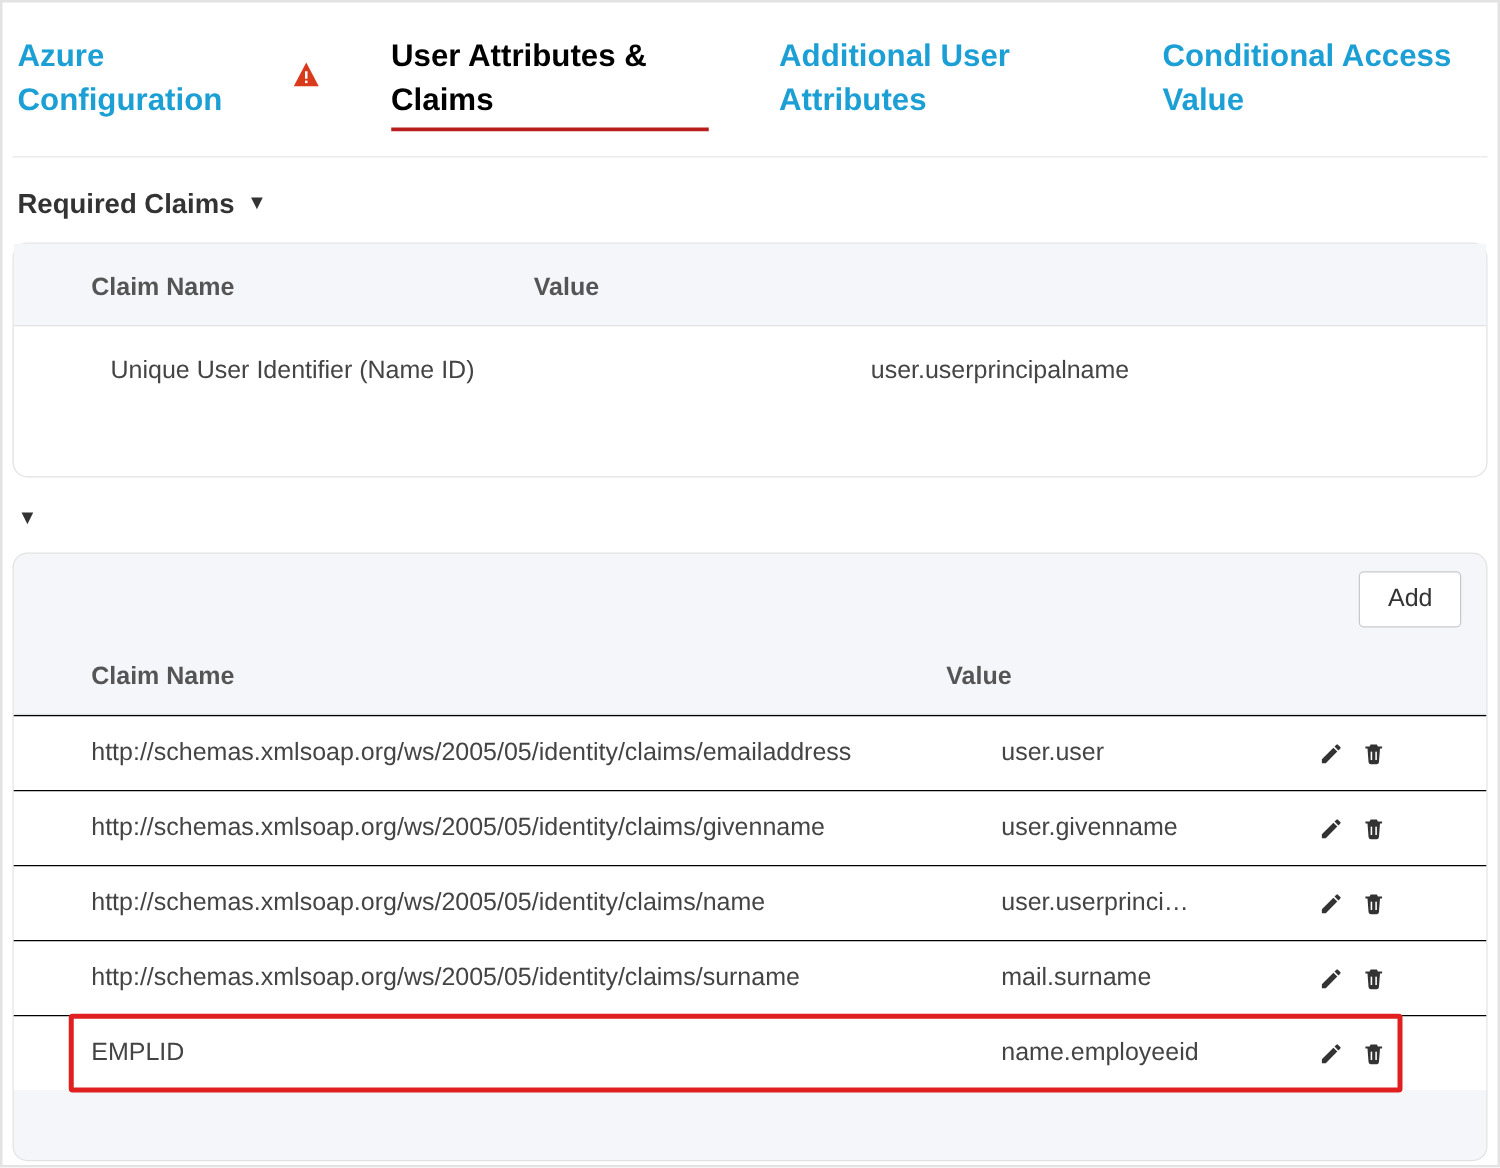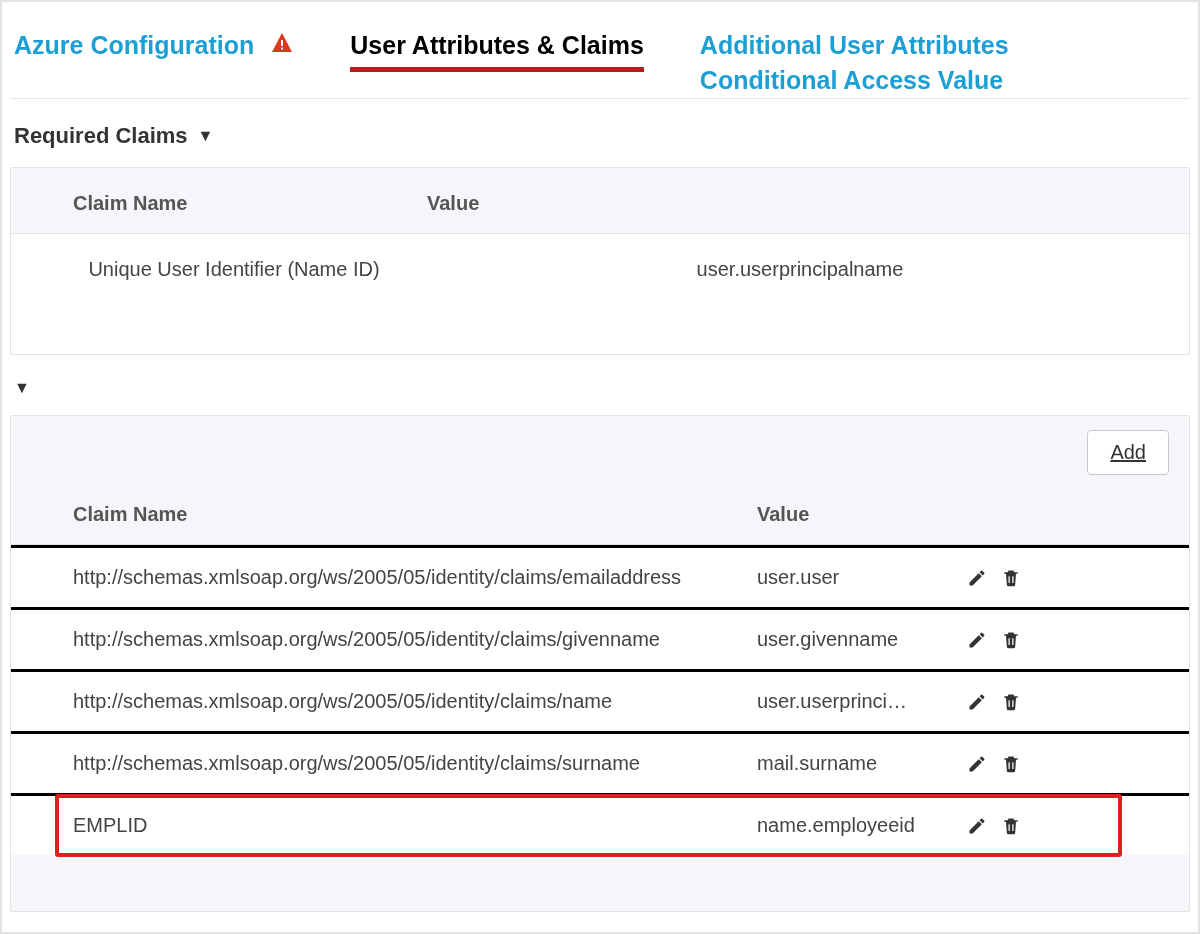--- a/index.html
+++ b/index.html
@@ -12,63 +12,63 @@
   .frame {
     width: 1200px;
     height: 934px;
     border: 2px solid #e3e3e3;
     padding: 0 8px;
   }
   .tabs {
     display: flex;
     align-items: flex-start;
     gap: 56px;
-    padding: 26px 0 0 4px;
+    padding: 26px 0 20px 4px;
     border-bottom: 1px solid #e7e7e7;
   }
   .tab {
     font-size: 25px;
     font-weight: 700;
     color: #1c9fd5;
     cursor: pointer;
     line-height: 1.4;
   }
   .tab.active {
     color: #000;
   }
   .tab.active .tab-text {
     display: inline-block;
-    border-bottom: 5px solid #b91c1c;
+    border-bottom: 3px solid #b91c1c;
     padding-bottom: 4px;
   }
   .tab-group { display:flex; align-items:center; gap:16px; }
   .warn {
     color: #d93a1c;
     font-size: 24px;
   }
-  .stacked { display: flex; flex-direction: column; }
+  .stacked { display: flex; flex-direction: row; gap: 42px; }
 
   .section-title {
     display: flex;
     align-items: center;
     gap: 10px;
     font-size: 22px;
     font-weight: 700;
     color: #333;
     margin: 24px 0 18px 4px;
     cursor: pointer;
   }
   .caret {
     font-size: 16px;
     color: #333;
   }
 
   .panel {
     border: 1px solid #e2e2e2;
-    border-radius: 2px;
+    border-radius: 12px;
     background: #fff;
     margin-bottom: 8px;
   }
 
   .table-header {
     display: flex;
     background: #f4f6f9;
     border-bottom: 1px solid #e2e2e2;
     color: #555;
     font-weight: 700;
@@ -91,31 +91,31 @@
   .panel.add { background:#f4f6f9; border:1px solid #e2e2e2; padding-bottom:56px;}
   .toolbar { display:flex; justify-content:flex-end; padding:14px 20px 10px 0;}
   .btn {
     border: 1px solid #c9c9c9;
     background: #fff;
     border-radius: 4px;
     font-size: 20px;
     padding: 10px 22px;
     color: #333;
     cursor: pointer;
-    text-decoration: underline;
   }
 
   .add .table-header { background:#f4f6f9; border-bottom:1px solid #e2e2e2;}
   .add .table-header .col-name { flex:0 0 730px; }
   .add .table-header .col-value { flex:0 0 210px; }
 
   .add .table-row {
-    border-top: 3px solid #000000;
+    border-top: 1px solid #000000;
     background: #fff;
     align-items: center;
+    gap: 44px;
   }
   .add .col-name { flex:0 0 730px; padding-left: 62px; white-space:nowrap; overflow:hidden; text-overflow:ellipsis;}
   .add .col-value { flex:0 0 210px; white-space:nowrap; overflow:hidden; text-overflow:ellipsis;}
   .add .cell { padding: 18px 10px 18px 16px;}
   .add .col-name.cell { padding-left:62px;}
 
   .icon-btn { cursor:pointer; color:#333; }
   .icon-btn svg { width:20px; height:20px; display:block; }
 
   .highlight {

